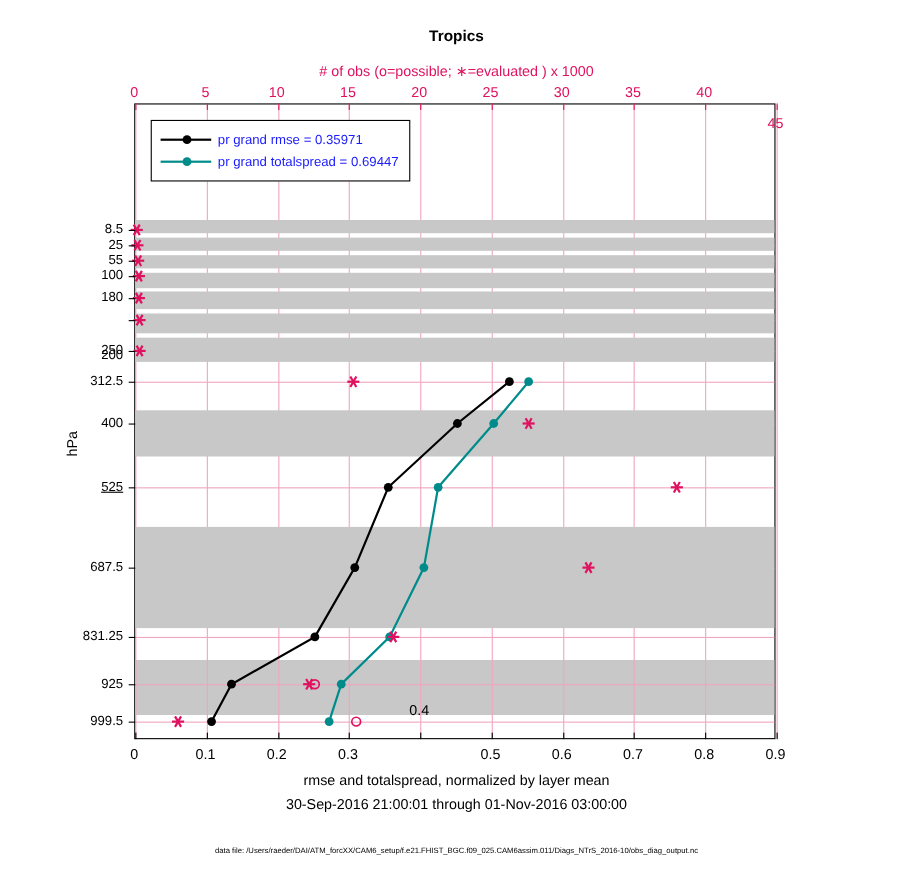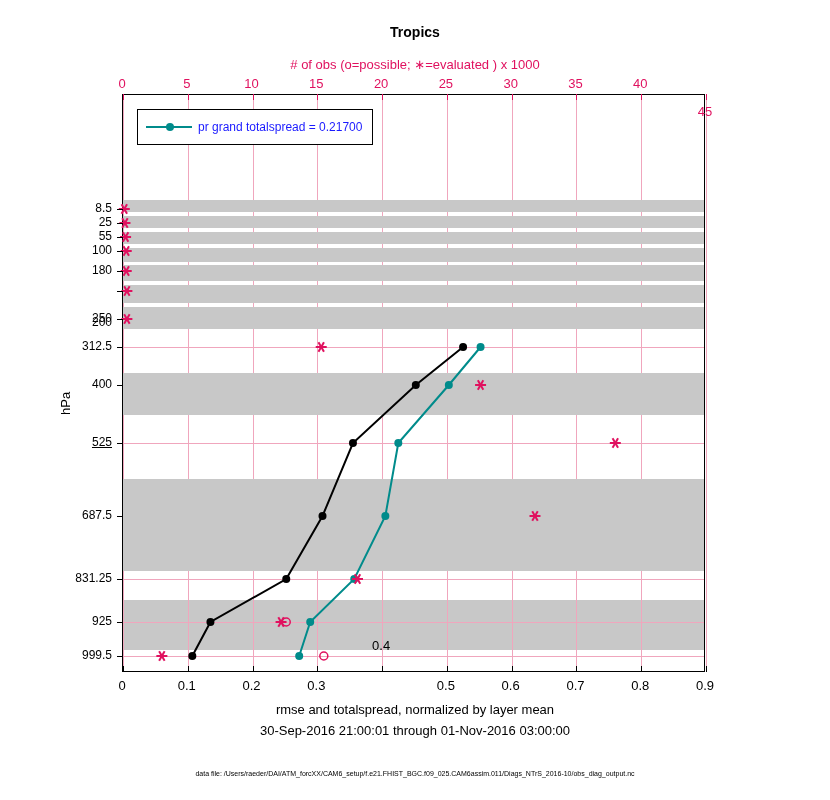--- a/index.html
+++ b/index.html
@@ -320,24 +320,31 @@
           <line x1="36.11666666666667" y1="556.2368602791856" x2="41.61666666666667" y2="565.7631397208144" stroke="#e0115f" stroke-width="2"></line>
           <line x1="41.61666666666667" y1="556.2368602791856" x2="36.11666666666667" y2="565.7631397208144" stroke="#e0115f" stroke-width="2"></line>
         </g>
         <circle cx="163.23999999999998" cy="527" r="4" fill="none" stroke="#e0115f" stroke-width="1.5"></circle>
         <circle cx="200.8111111111111" cy="561" r="4" fill="none" stroke="#e0115f" stroke-width="1.5"></circle>
       </svg>
 
     <div class="legend">
       <div class="legend-row">
         <span class="legend-swatch">
+          <span class="ln" style="background:#000000"></span>
+          <span class="dot" style="background:#000000"></span>
+        </span>
+        <span class="legend-text">pr grand rmse = 0.35971</span>
+      </div>
+      <div class="legend-row">
+        <span class="legend-swatch">
           <span class="ln" style="background:#008b8b"></span>
           <span class="dot" style="background:#008b8b"></span>
         </span>
-        <span class="legend-text">pr grand totalspread = 0.21700</span>
+        <span class="legend-text">pr grand totalspread = 0.69447</span>
       </div>
     </div>
   <div class="tick-bottom" style="left: 0px;"></div>
       <div class="tick-bottom" style="left: 64.7778px;"></div>
       <div class="tick-bottom" style="left: 129.556px;"></div>
       <div class="tick-bottom" style="left: 194.333px;"></div>
       <div class="tick-bottom" style="left: 259.111px;"></div>
       <div class="tick-bottom" style="left: 323.889px;"></div>
       <div class="tick-bottom" style="left: 388.667px;"></div>
       <div class="tick-bottom" style="left: 453.444px;"></div>

